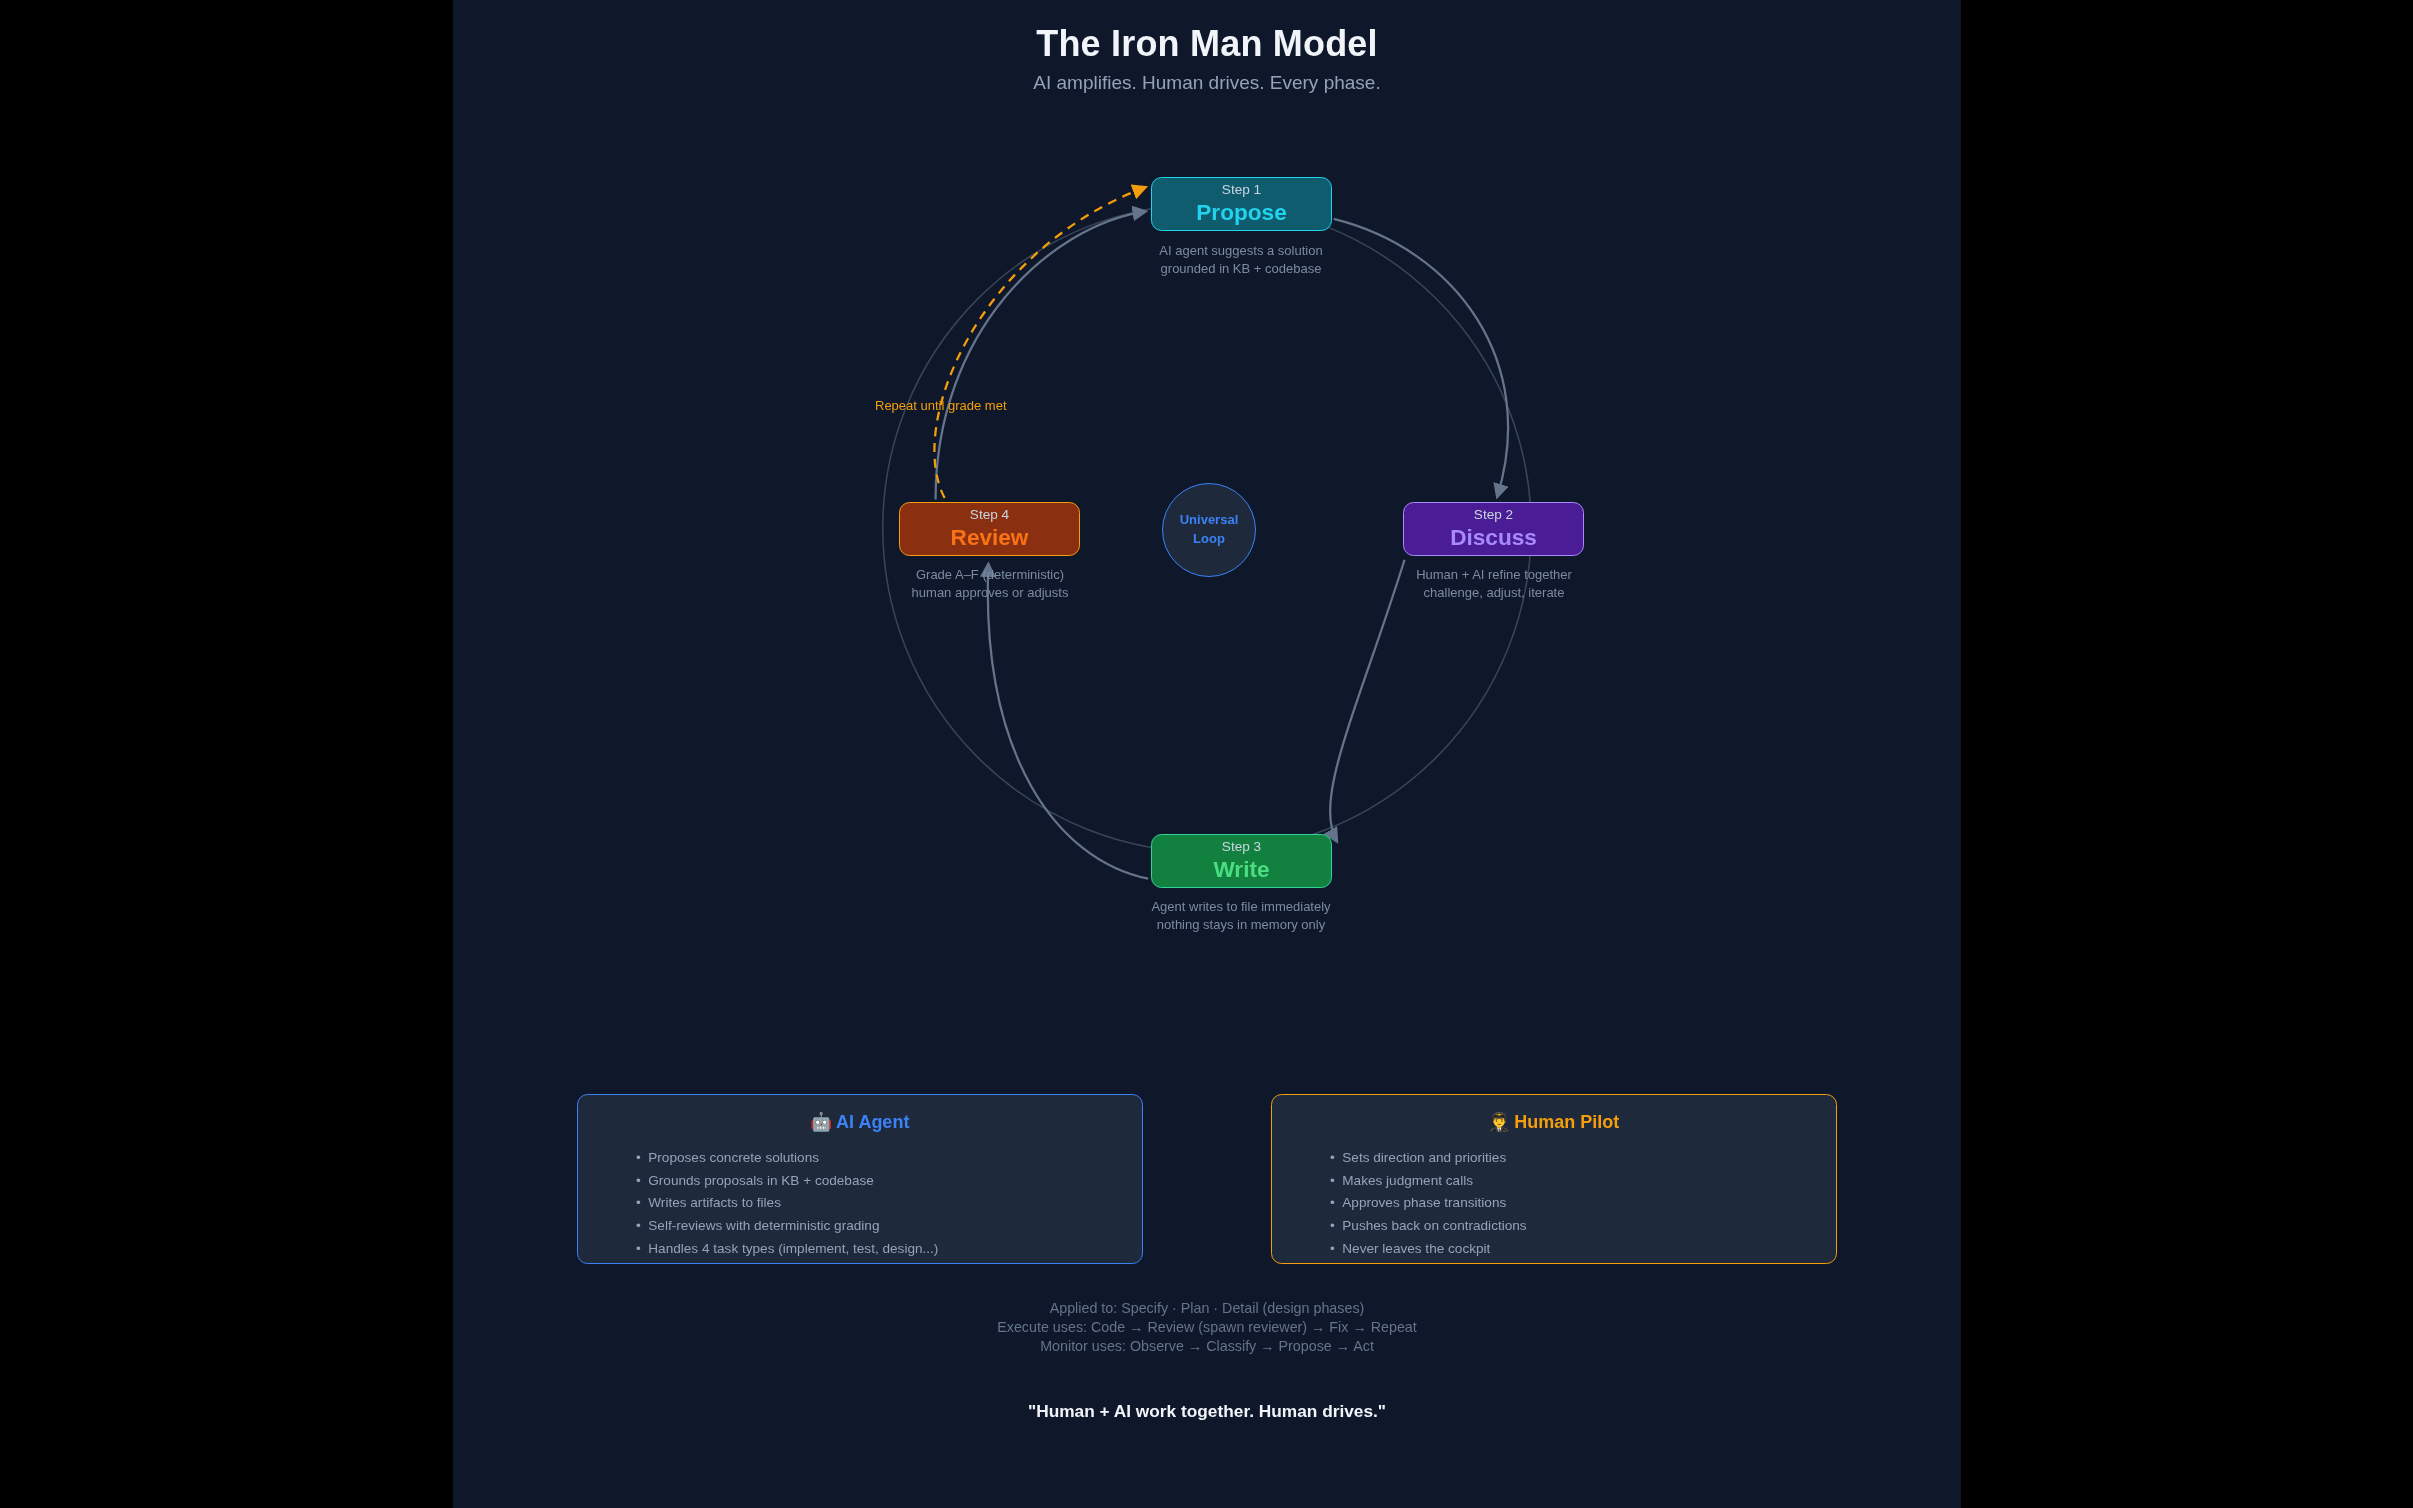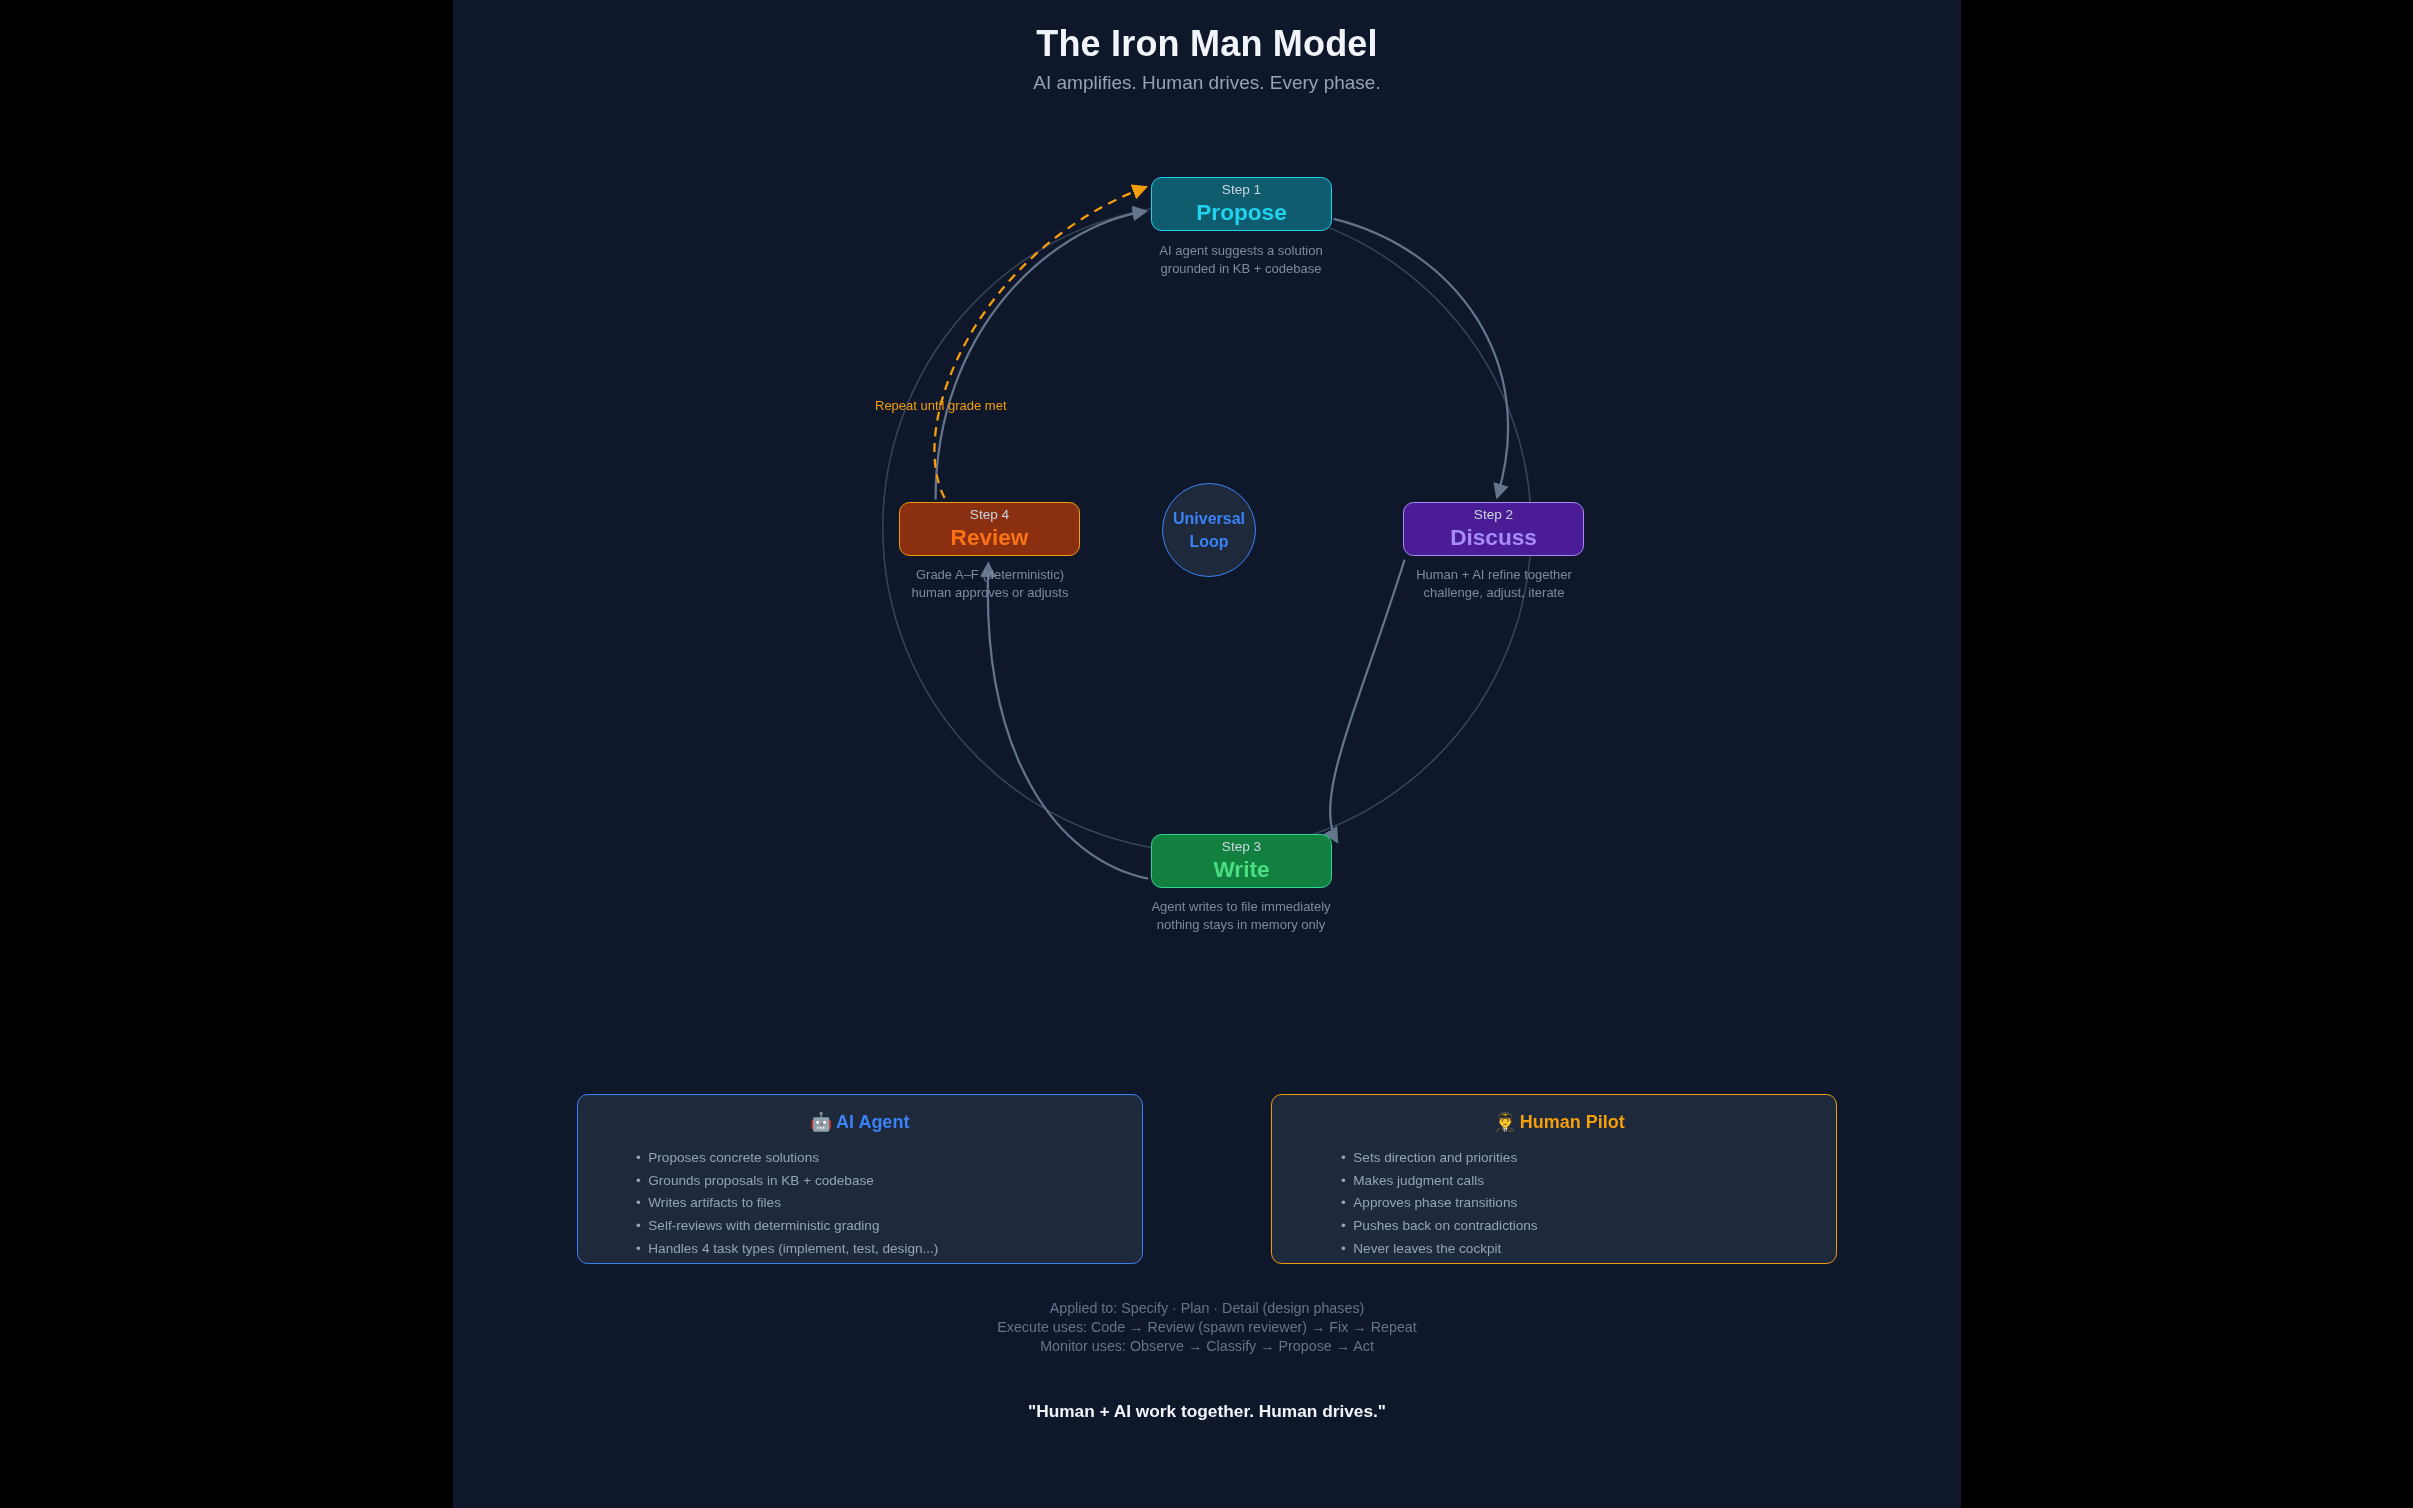--- a/index.html
+++ b/index.html
@@ -129,21 +129,21 @@
     border-radius: 50%;
     background: #1e293b;
     border: 1.5px solid #3b82f6;
     display: flex;
     flex-direction: column;
     align-items: center;
     justify-content: center;
     z-index: 5;
   }
   #center-circle span {
-    font-size: 16px;
+    font-size: 13px;
     font-weight: bold;
     color: #3b82f6;
     line-height: 1.45;
   }
 
   #loop-label {
     position: absolute;
     left: 422px;
     top: 262px;
     width: 241px;
@@ -166,21 +166,21 @@
     box-sizing: border-box;
     background: #1e293b;
     border-radius: 10.6px;
     border-width: 1.5px;
     border-style: solid;
     width: 566px;
     height: 170px;
     padding: 16.6px 0 0 0;
   }
   #card-ai { left: 124px; border-color: #3b82f6; }
-  #card-human { left: 818px; border-color: #f59e0b; padding-left: 11px; }
+  #card-human { left: 818px; border-color: #f59e0b; }
   .role-title {
     text-align: center;
     font-size: 18px;
     font-weight: bold;
     line-height: 1.2;
     margin-bottom: 13.6px;
   }
   #card-ai .role-title { color: #3b82f6; }
   #card-human .role-title { color: #f59e0b; }
   .role-title .role-emoji { margin-right: 3px; }

